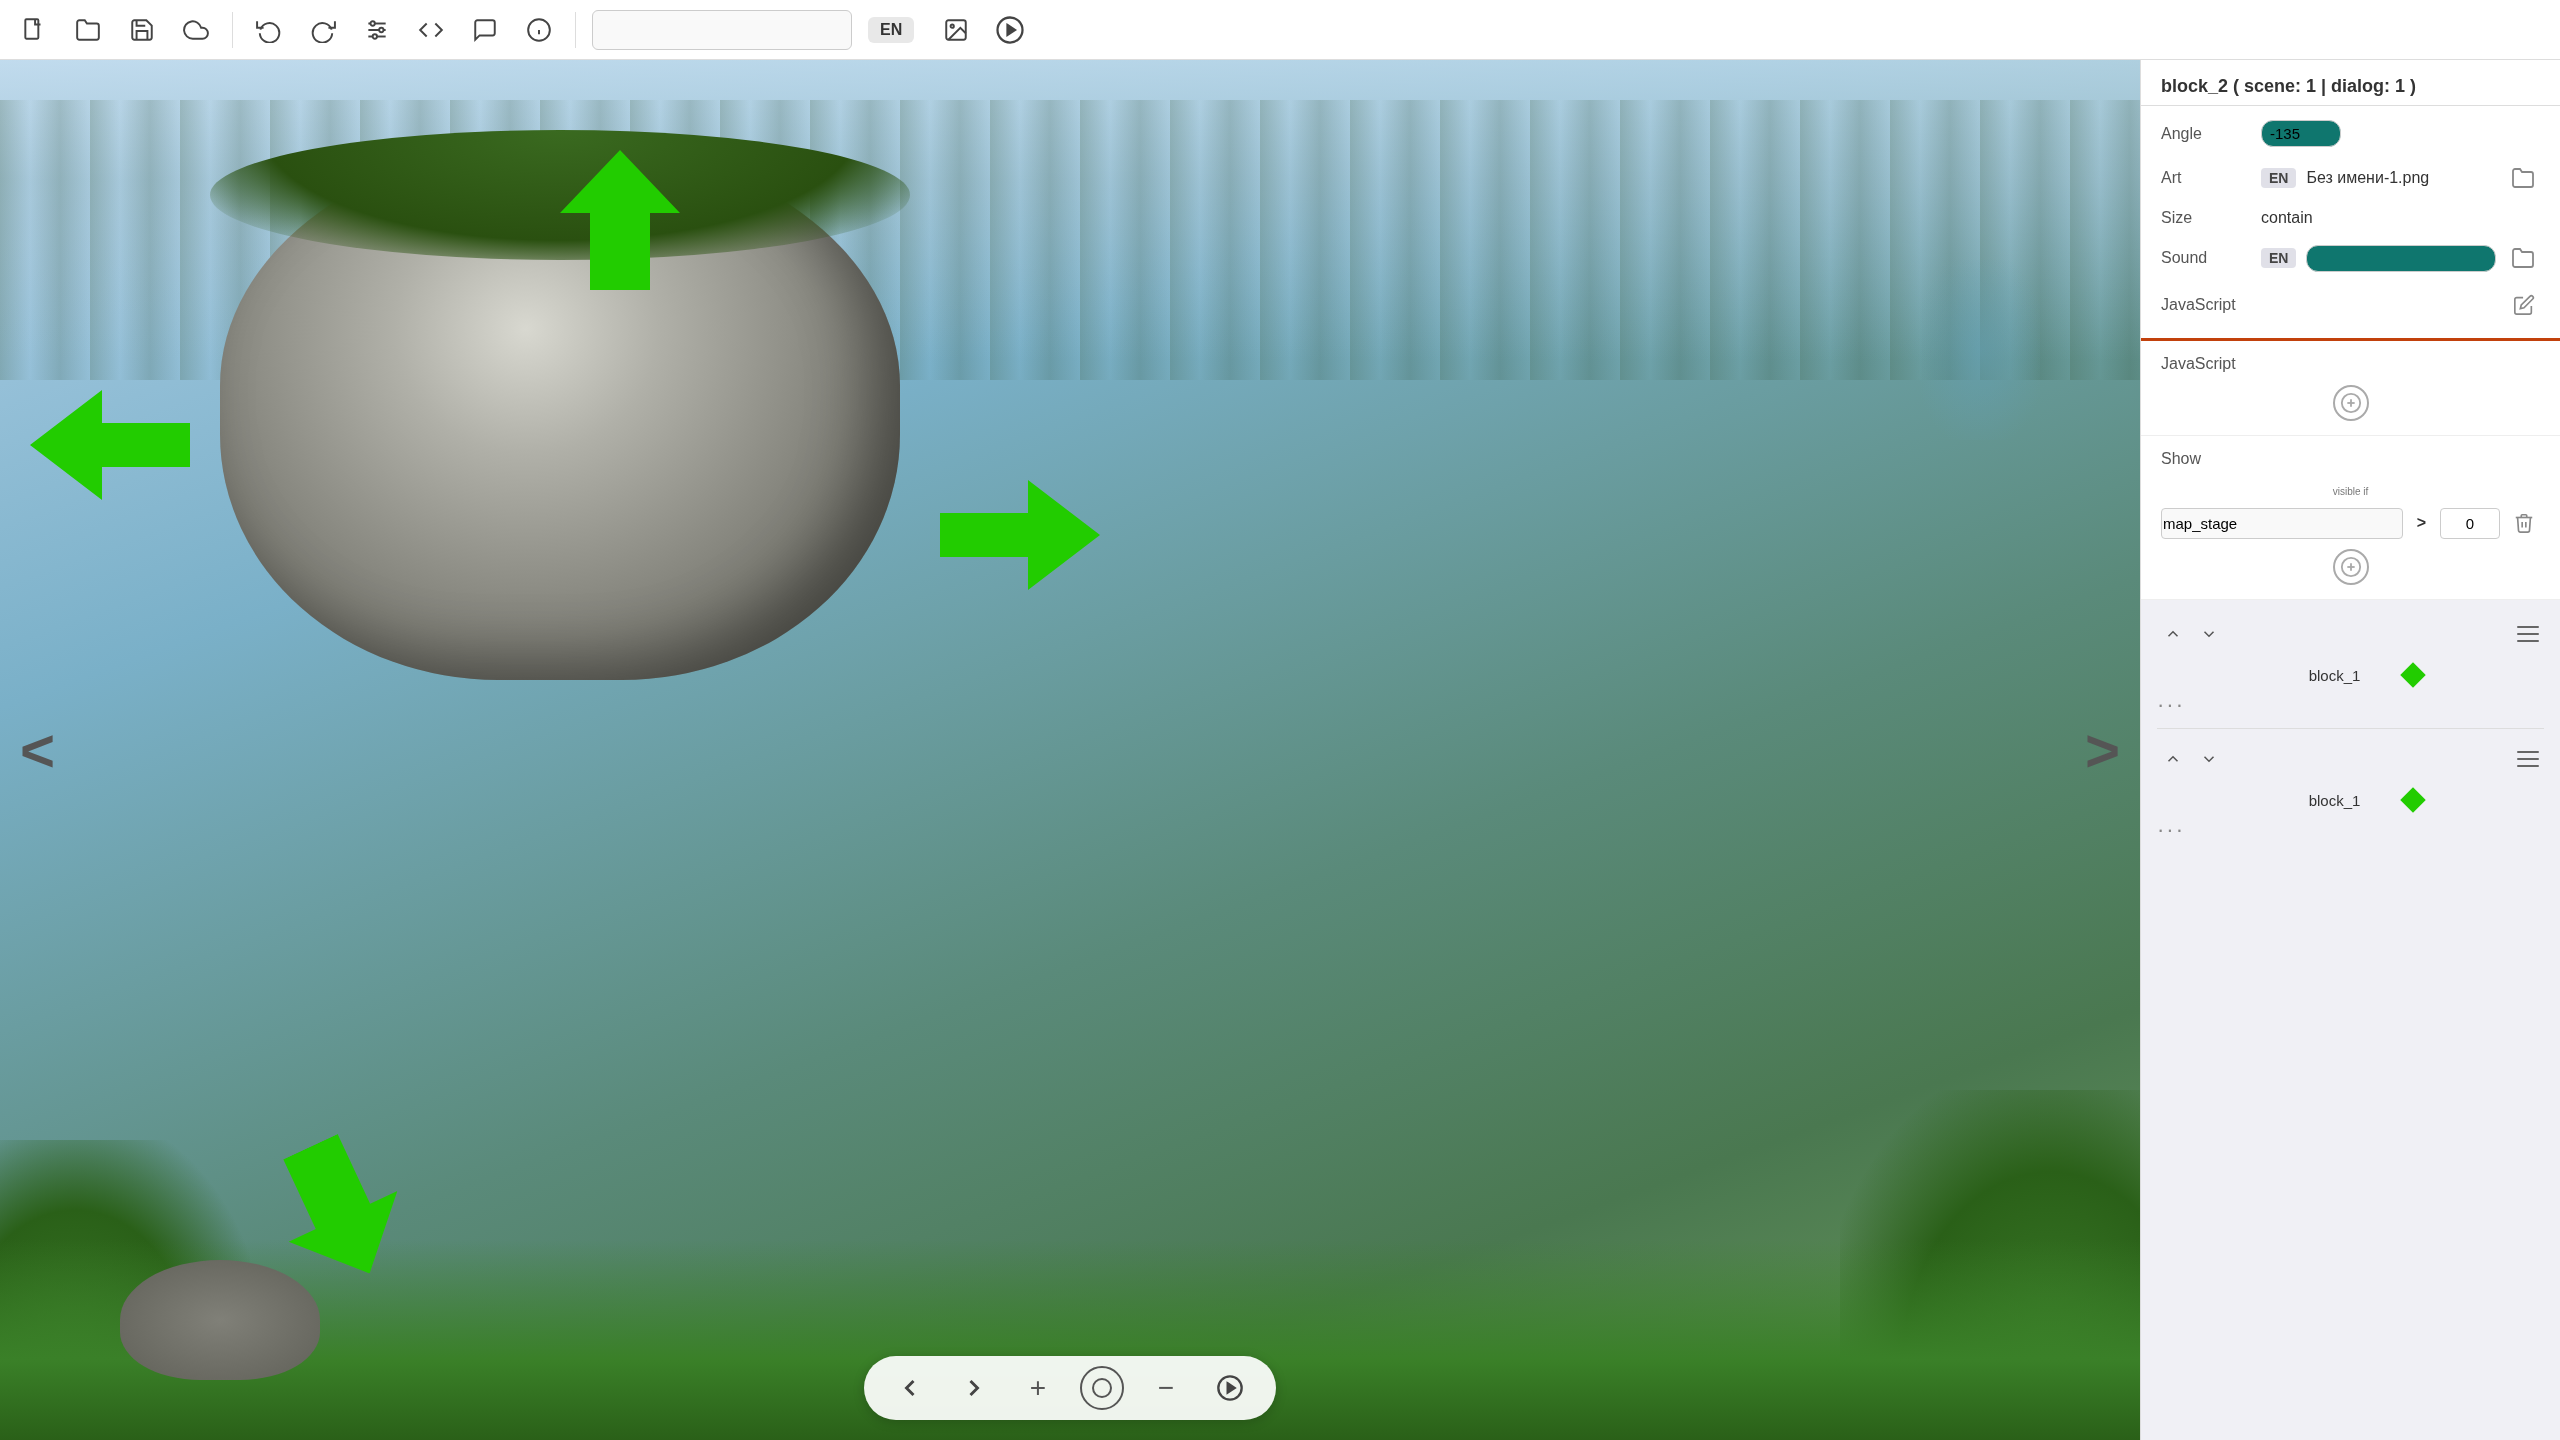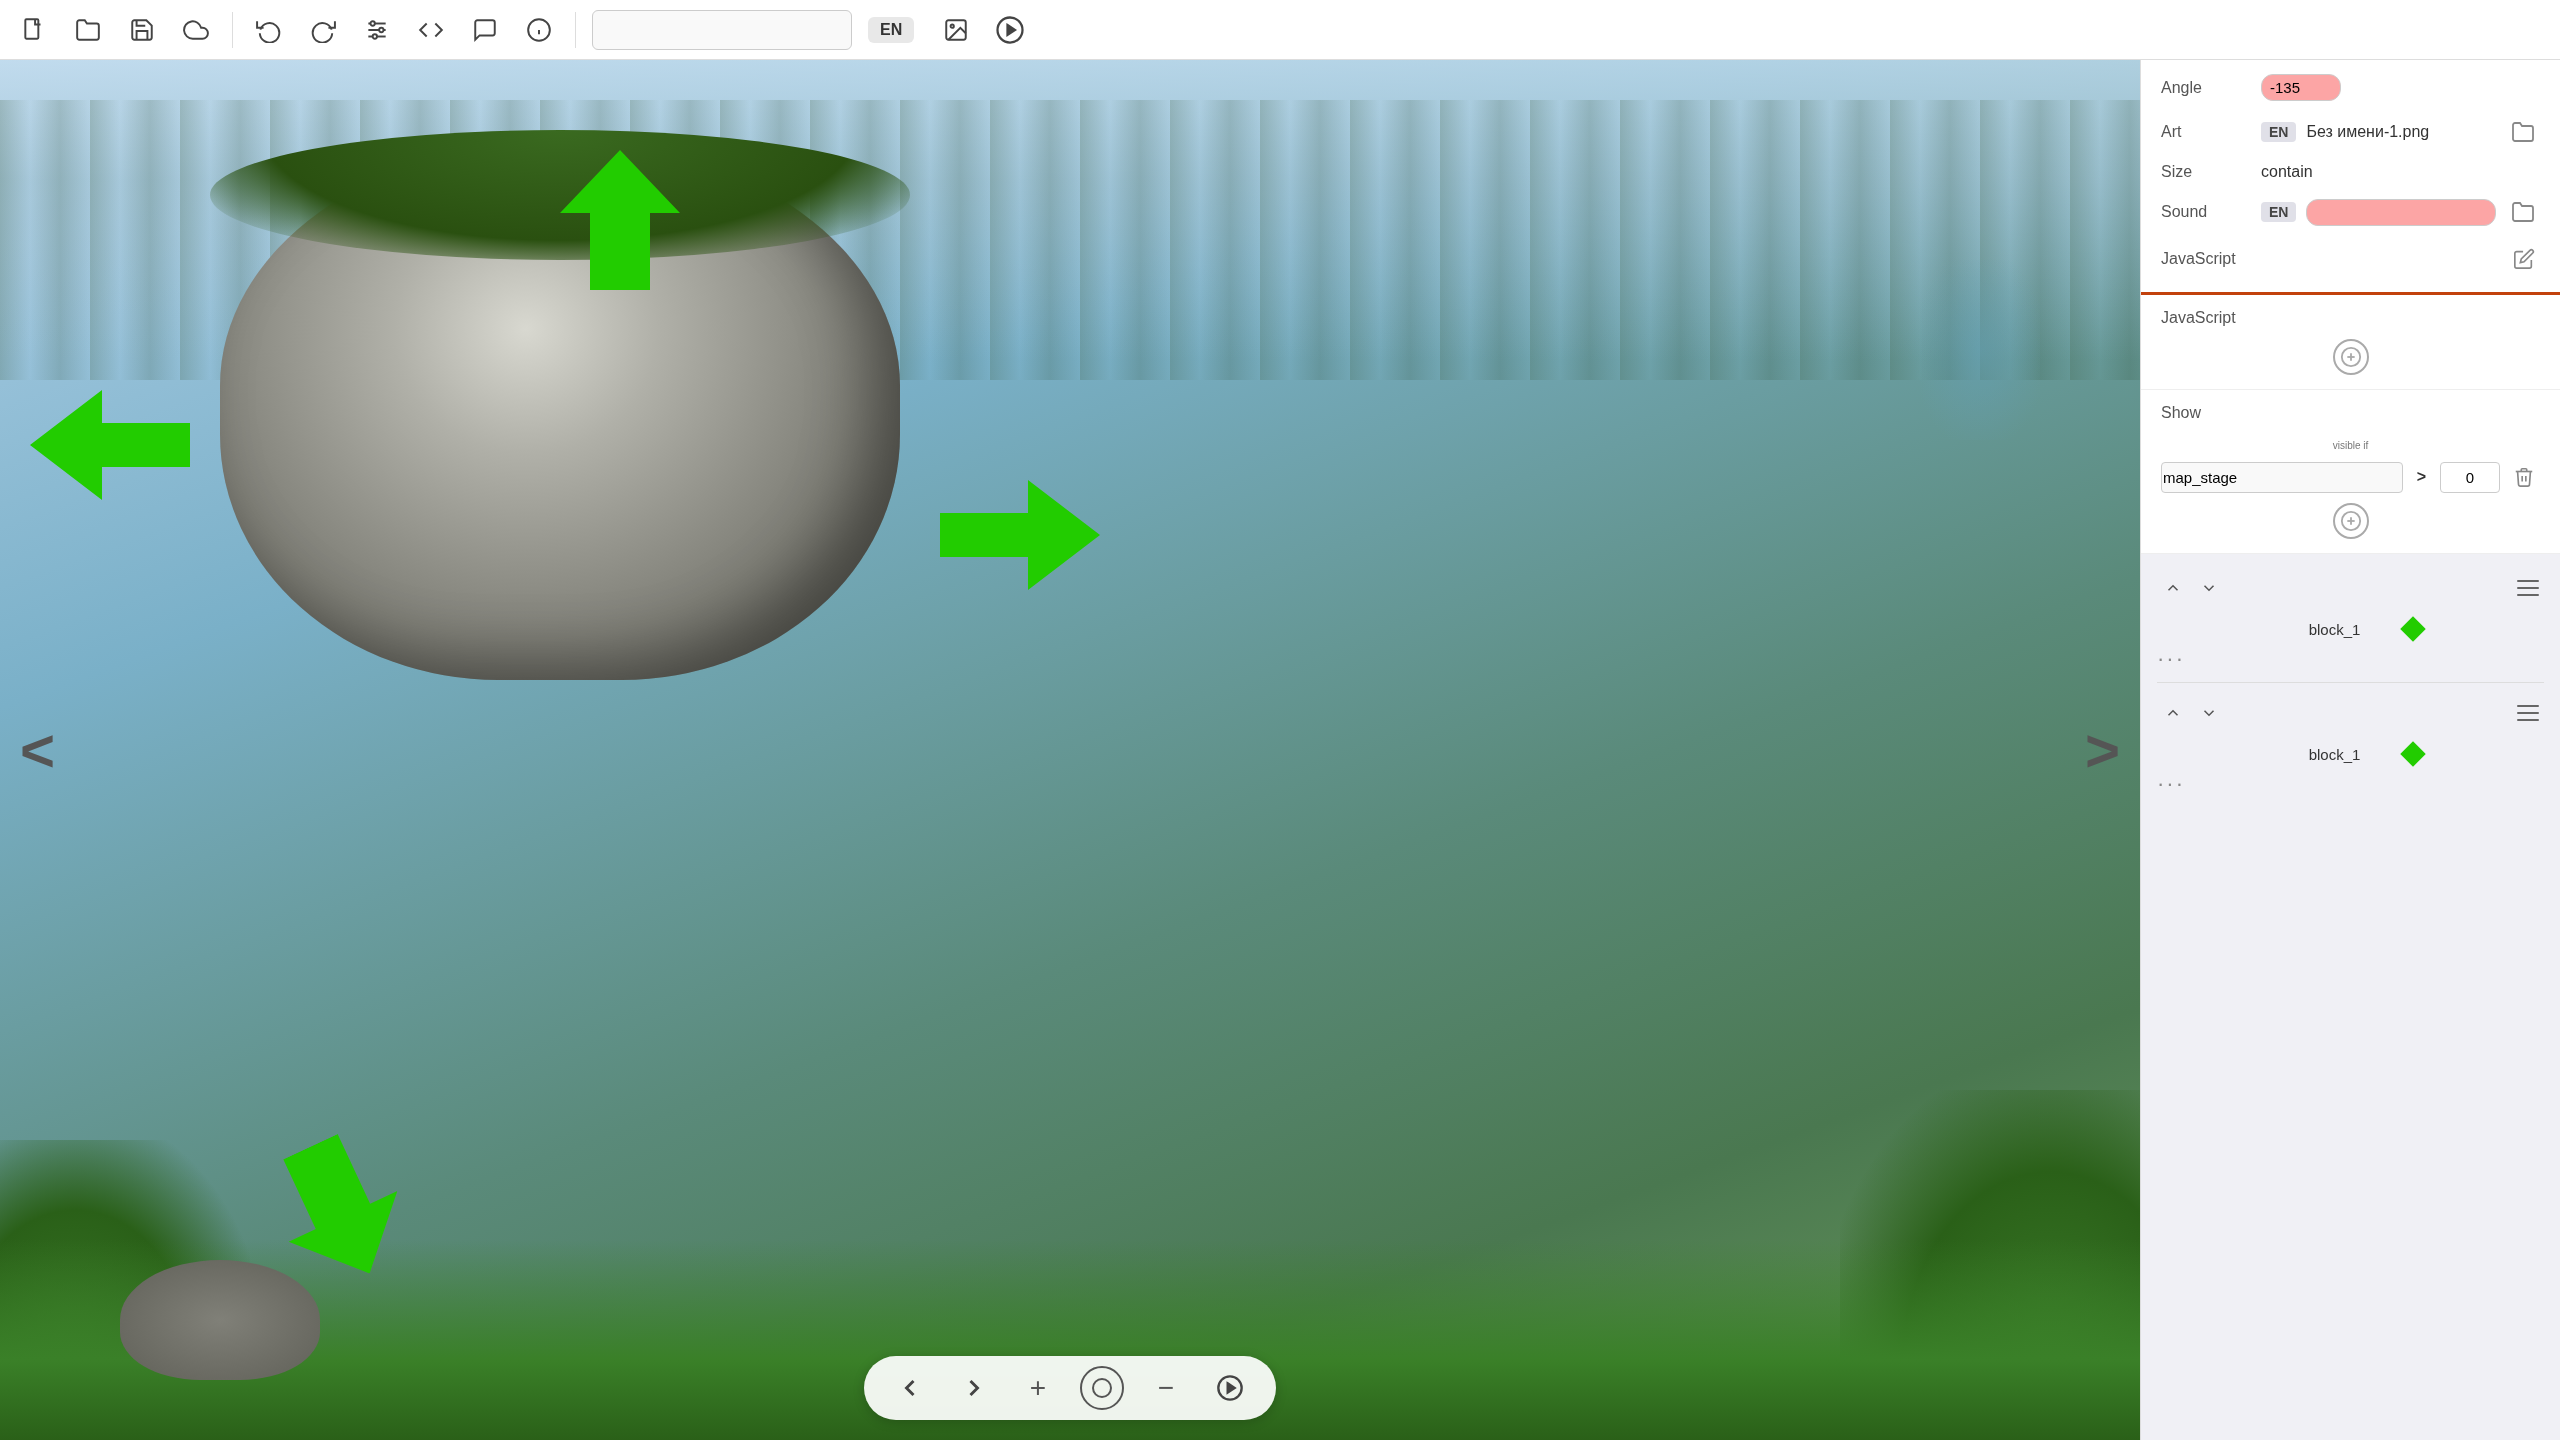--- a/index.html
+++ b/index.html
@@ -223,21 +223,21 @@
       padding: 2px 8px;
       font-size: 14px;
       color: #444;
       font-weight: bold;
     }
     .panel-input {
       border: 1px solid #ccc;
       border-radius: 12px;
       padding: 4px 8px;
       font-size: 15px;
-      background: #fca5a5;
+      background: #0f766e;
       min-width: 80px;
     }
     .icon-btn {
       width: 32px;
       height: 32px;
       display: flex;
       align-items: center;
       justify-content: center;
       cursor: pointer;
       font-size: 18px;
@@ -584,20 +584,21 @@
         <svg width="28" height="28" viewBox="0 0 24 24" fill="none" stroke="#444" stroke-width="2">
           <circle cx="12" cy="12" r="10"></circle>
           <polygon points="10 8 16 12 10 16 10 8" fill="#444"></polygon>
         </svg>
       </div>
     </div>
   </div>
 
   <div class="right-panel">
 
+    <div class="panel-header">block_2 ( scene: 1 | dialog: 1 )</div>
 
     <div class="panel-section">
 
       <div class="panel-row">
         <div class="panel-label">Angle</div>
         <input class="panel-input" type="text" style="width: 80px;" value="-135">
       </div>
 
       <div class="panel-row">
         <div class="panel-label">Art</div>

